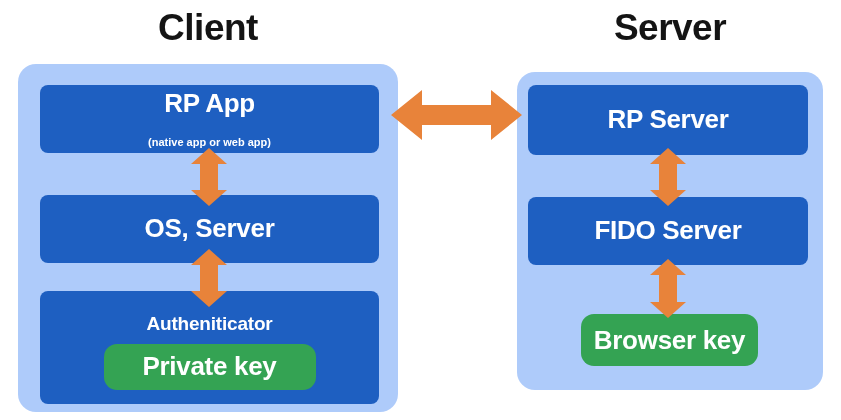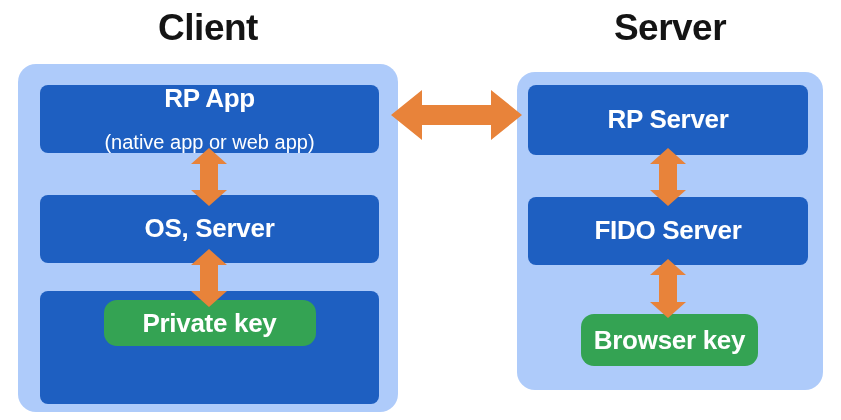--- a/index.html
+++ b/index.html
@@ -48,22 +48,22 @@
     justify-content: center;
     text-align: center;
   }
   .box-label {
     font-size: 26px;
     font-weight: 600;
     line-height: 1.15;
     letter-spacing: -0.3px;
   }
   .box-sublabel {
-    font-size: 20px;
-    font-weight: 400;
+    font-size: 11px;
+    font-weight: 700;
     line-height: 1.2;
     margin-top: 17px;
   }
   .box.rp-app      { left: 22px; top: 21px;  width: 339px; height: 68px; }
   .box.os-browser  { left: 22px; top: 131px; width: 339px; height: 68px; }
   .box.authenticator {
     left: 22px; top: 227px; width: 339px; height: 113px;
     justify-content: flex-start;
     padding-top: 0;
   }
@@ -109,20 +109,21 @@
     <div class="box rp-app">
       <div class="box-label">RP App</div>
       <div class="box-sublabel">(native app or web app)</div>
     </div>
 
     <div class="box os-browser">
       <div class="box-label">OS, Server</div>
     </div>
 
     <div class="box authenticator">
+      <div class="box-label">Autheniticator</div>
       <div class="key-box private">
         <span>Private key</span>
       </div>
     </div>
   </div>
 
   <div class="container server">
     <div class="box fido-server">
       <div class="box-label">FIDO Server</div>
     </div>

